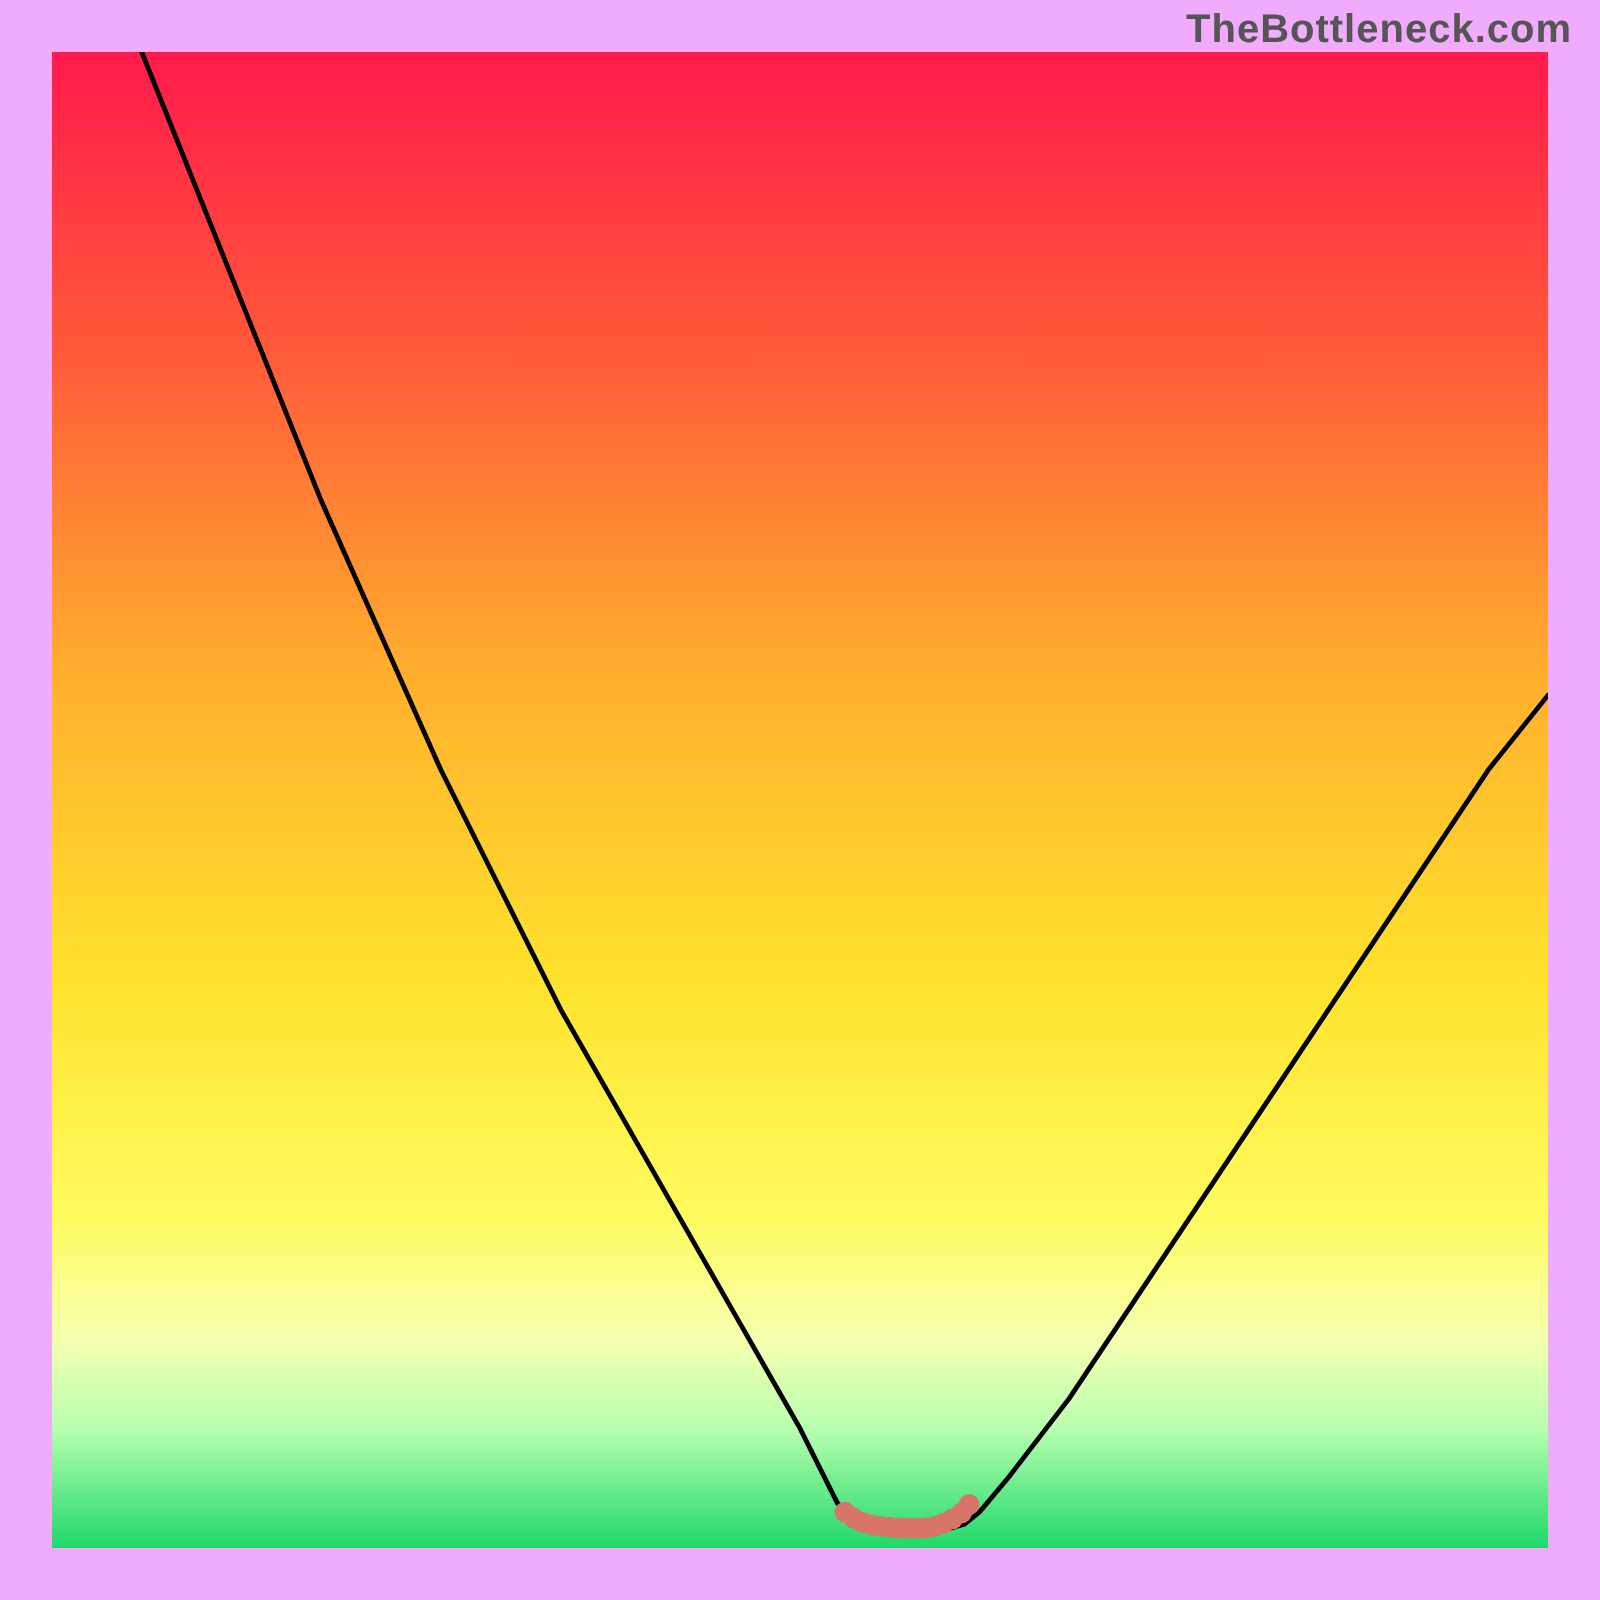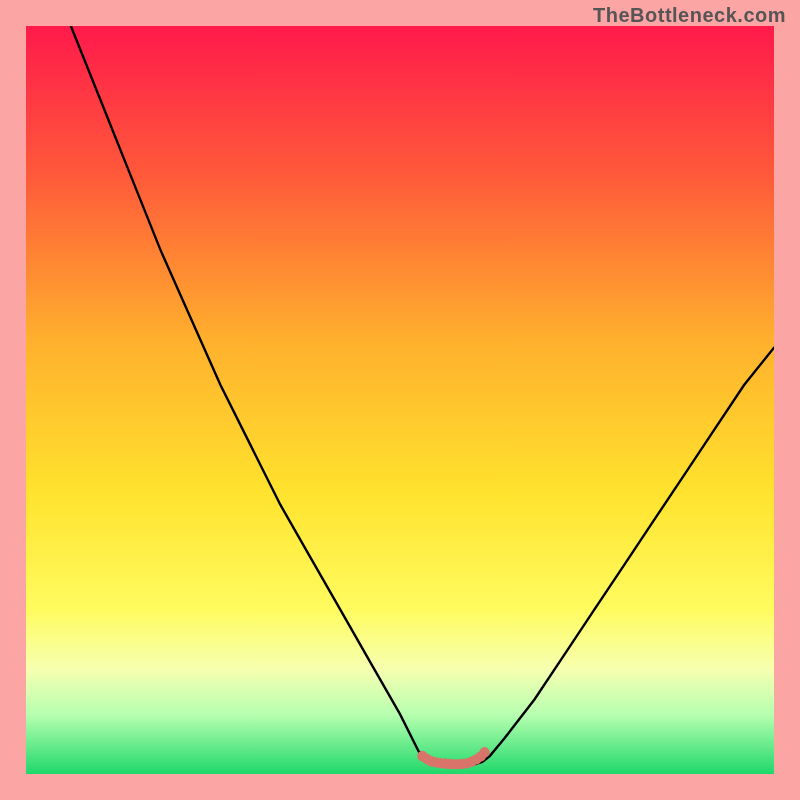--- a/index.html
+++ b/index.html
@@ -8,21 +8,21 @@
     width: 800px;
     height: 800px;
     background: #000;
     font-family: Arial, Helvetica, sans-serif;
     overflow: hidden;
   }
   .frame {
     position: relative;
     width: 800px;
     height: 800px;
-    background: #fca5a5;
+    background: #f0abfc;
   }
   .watermark {
     position: absolute;
     top: 4px;
     right: 14px;
     color: #555;
     font-size: 20px;
     font-weight: bold;
     letter-spacing: 0.5px;
     z-index: 20;

